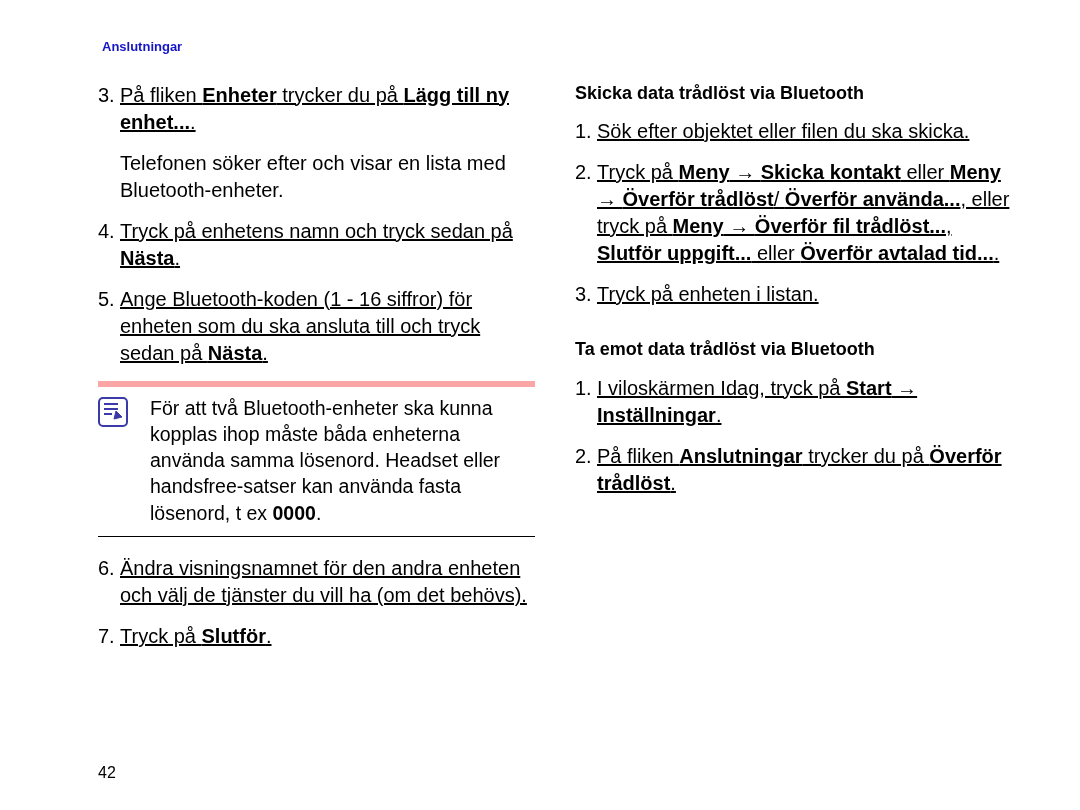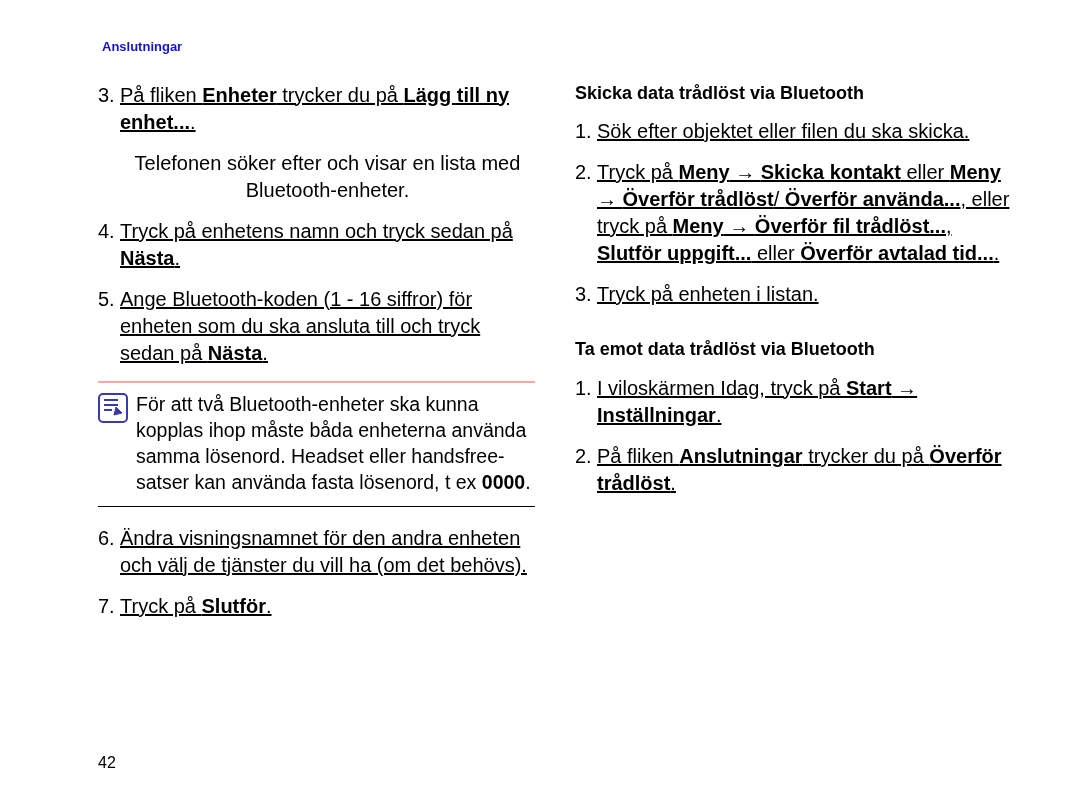--- a/index.html
+++ b/index.html
@@ -36,50 +36,49 @@
     .step-num {
       min-width: 22px;
     }
     .step-text {
       flex: 1;
       text-decoration: underline;
     }
     .indent {
       padding-left: 22px;
       margin-bottom: 14px;
-      text-align: center;
     }
     .note-box {
-      border-top: 2px solid #fca5a5;
+      border-top: 6px solid #fca5a5;
       border-bottom: 1px solid #000;
       padding: 8px 0 10px 0;
       margin: 2px 0 18px 0;
       display: flex;
-      gap: 8px;
+      gap: 22px;
     }
     .note-icon {
       width: 30px;
       height: 30px;
       flex-shrink: 0;
       margin-top: 2px;
     }
     .note-text {
       flex: 1;
       font-size: 19.5px;
     }
     h2 {
       font-size: 18px;
       font-weight: bold;
       margin-bottom: 14px;
       line-height: 1.25;
     }
     .section2 { margin-top: 30px; }
     .pagenum {
       position: absolute;
-      bottom: 36px;
+      bottom: 26px;
       left: 98px;
       font-size: 16px;
     }
     b { font-weight: bold; }
   </style>
 </head>
 <body>
 
 <div class="header">Anslutningar</div>
 

